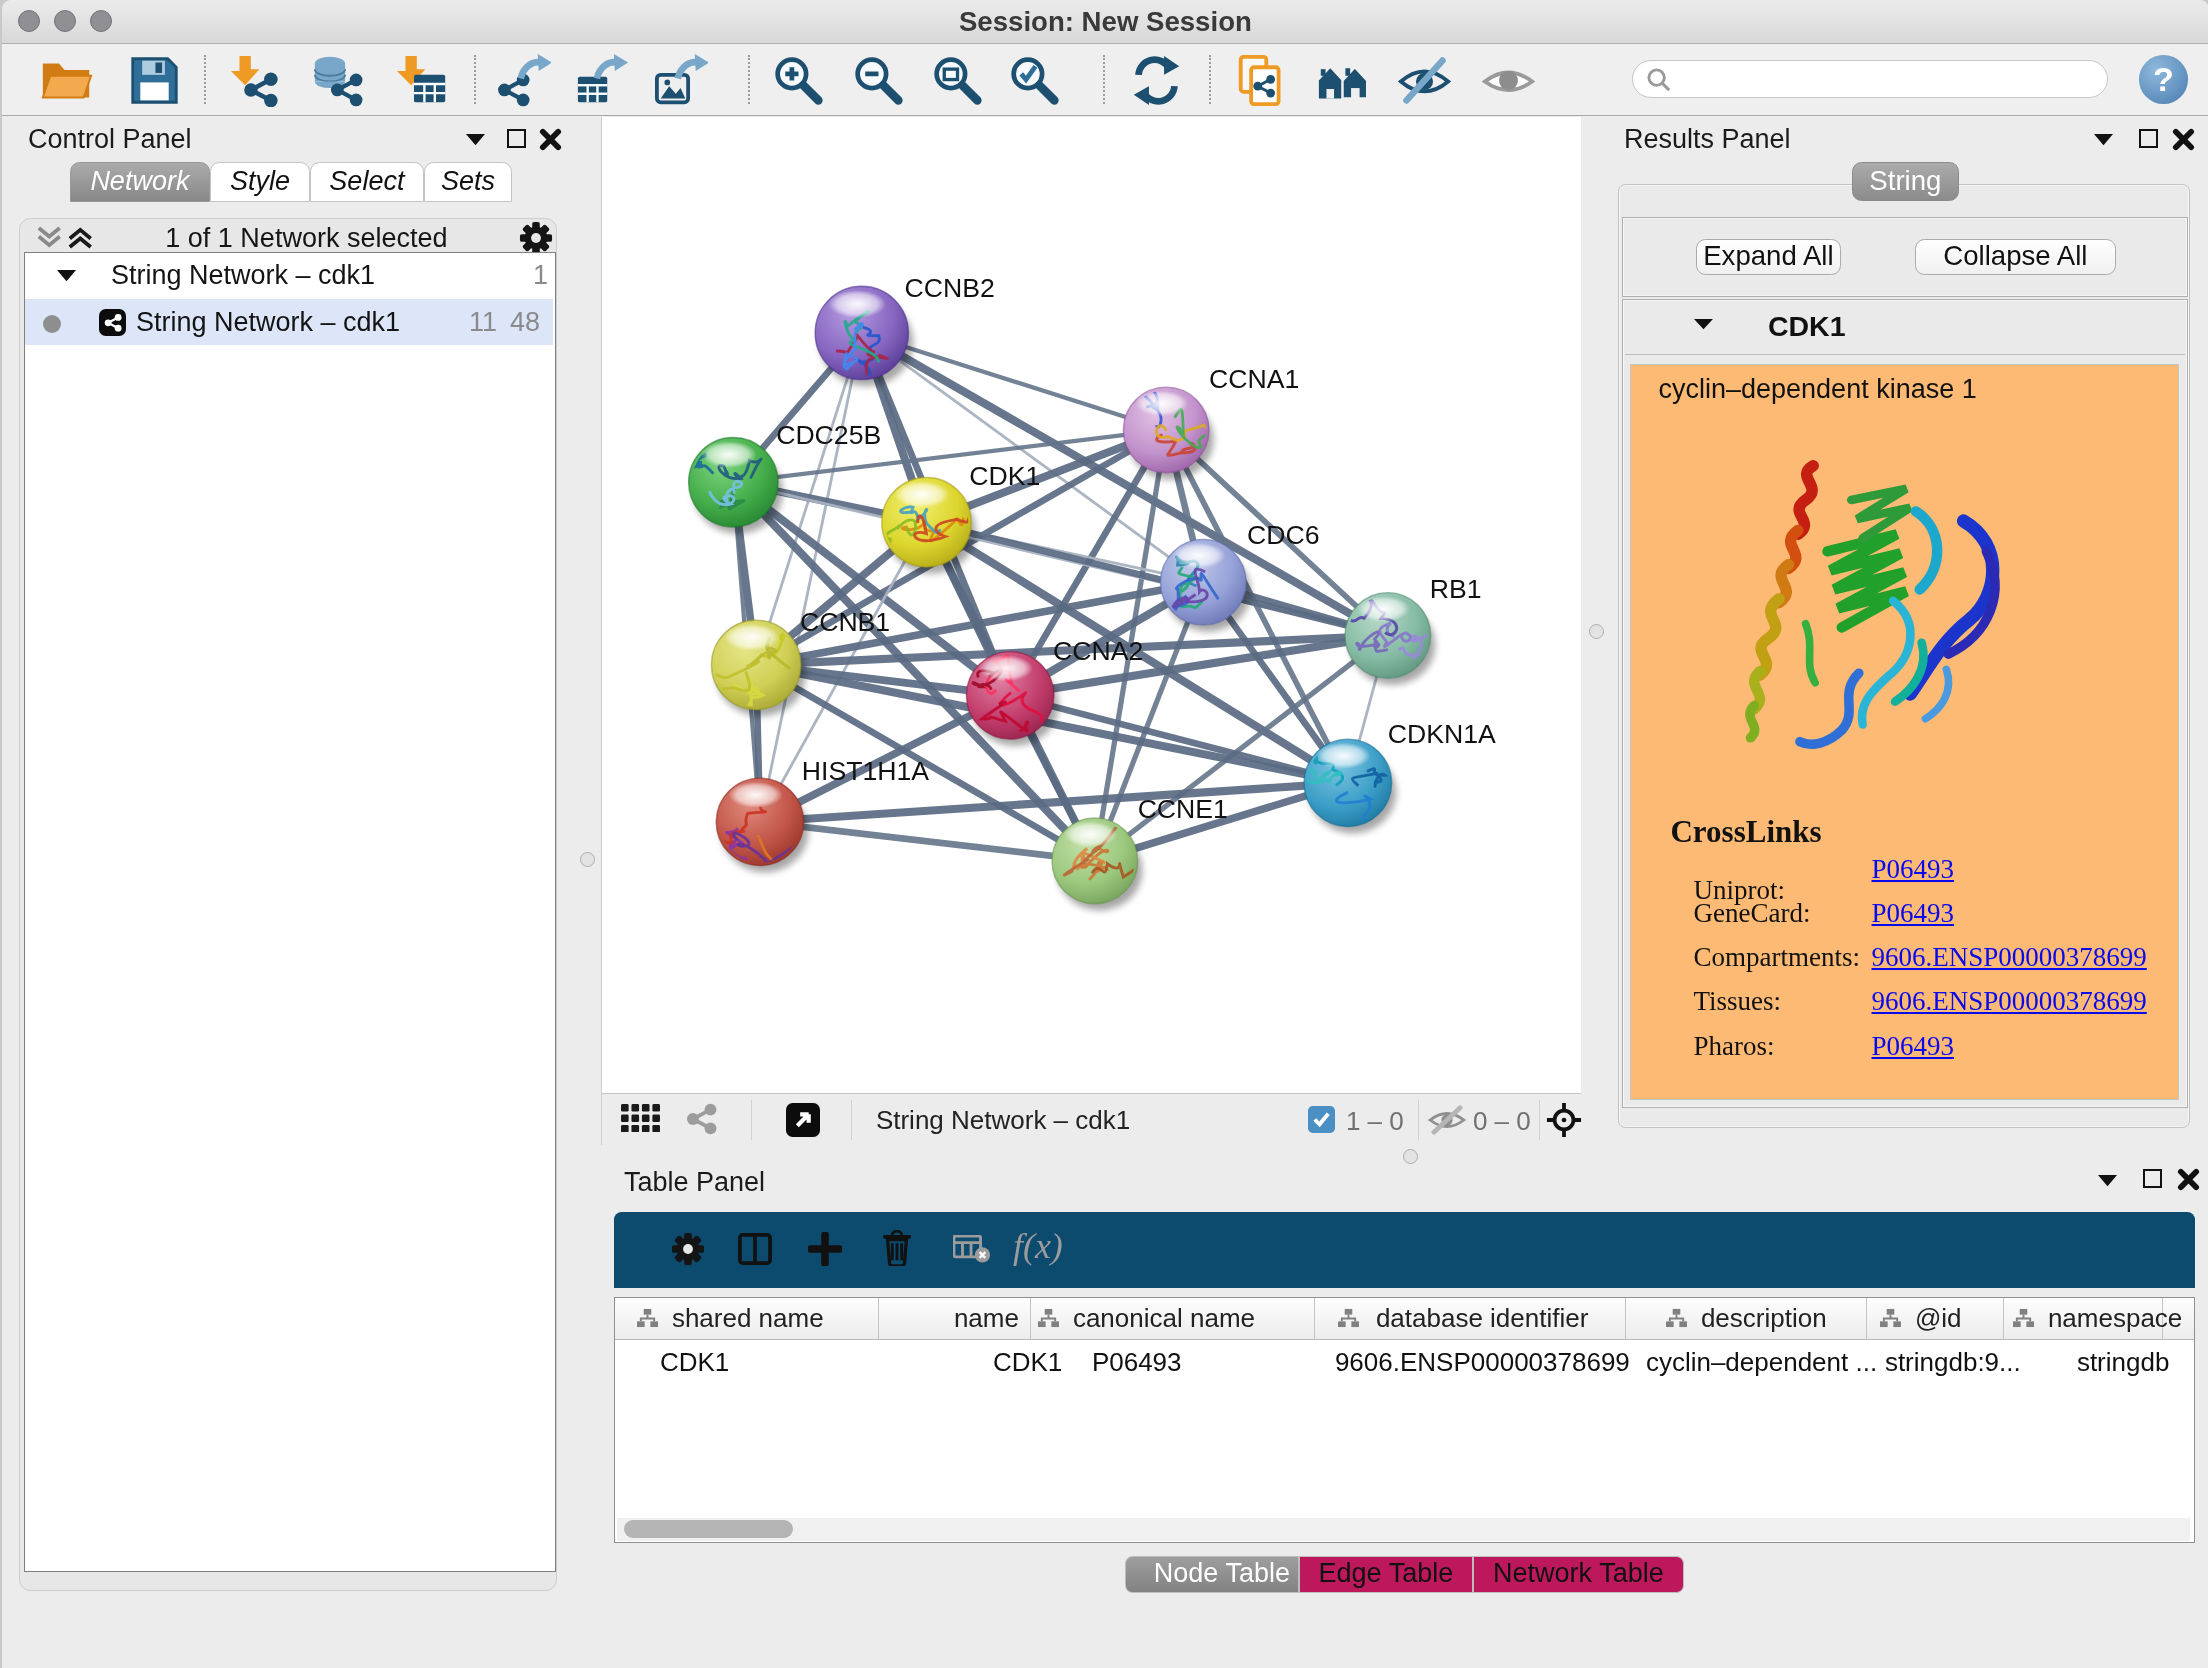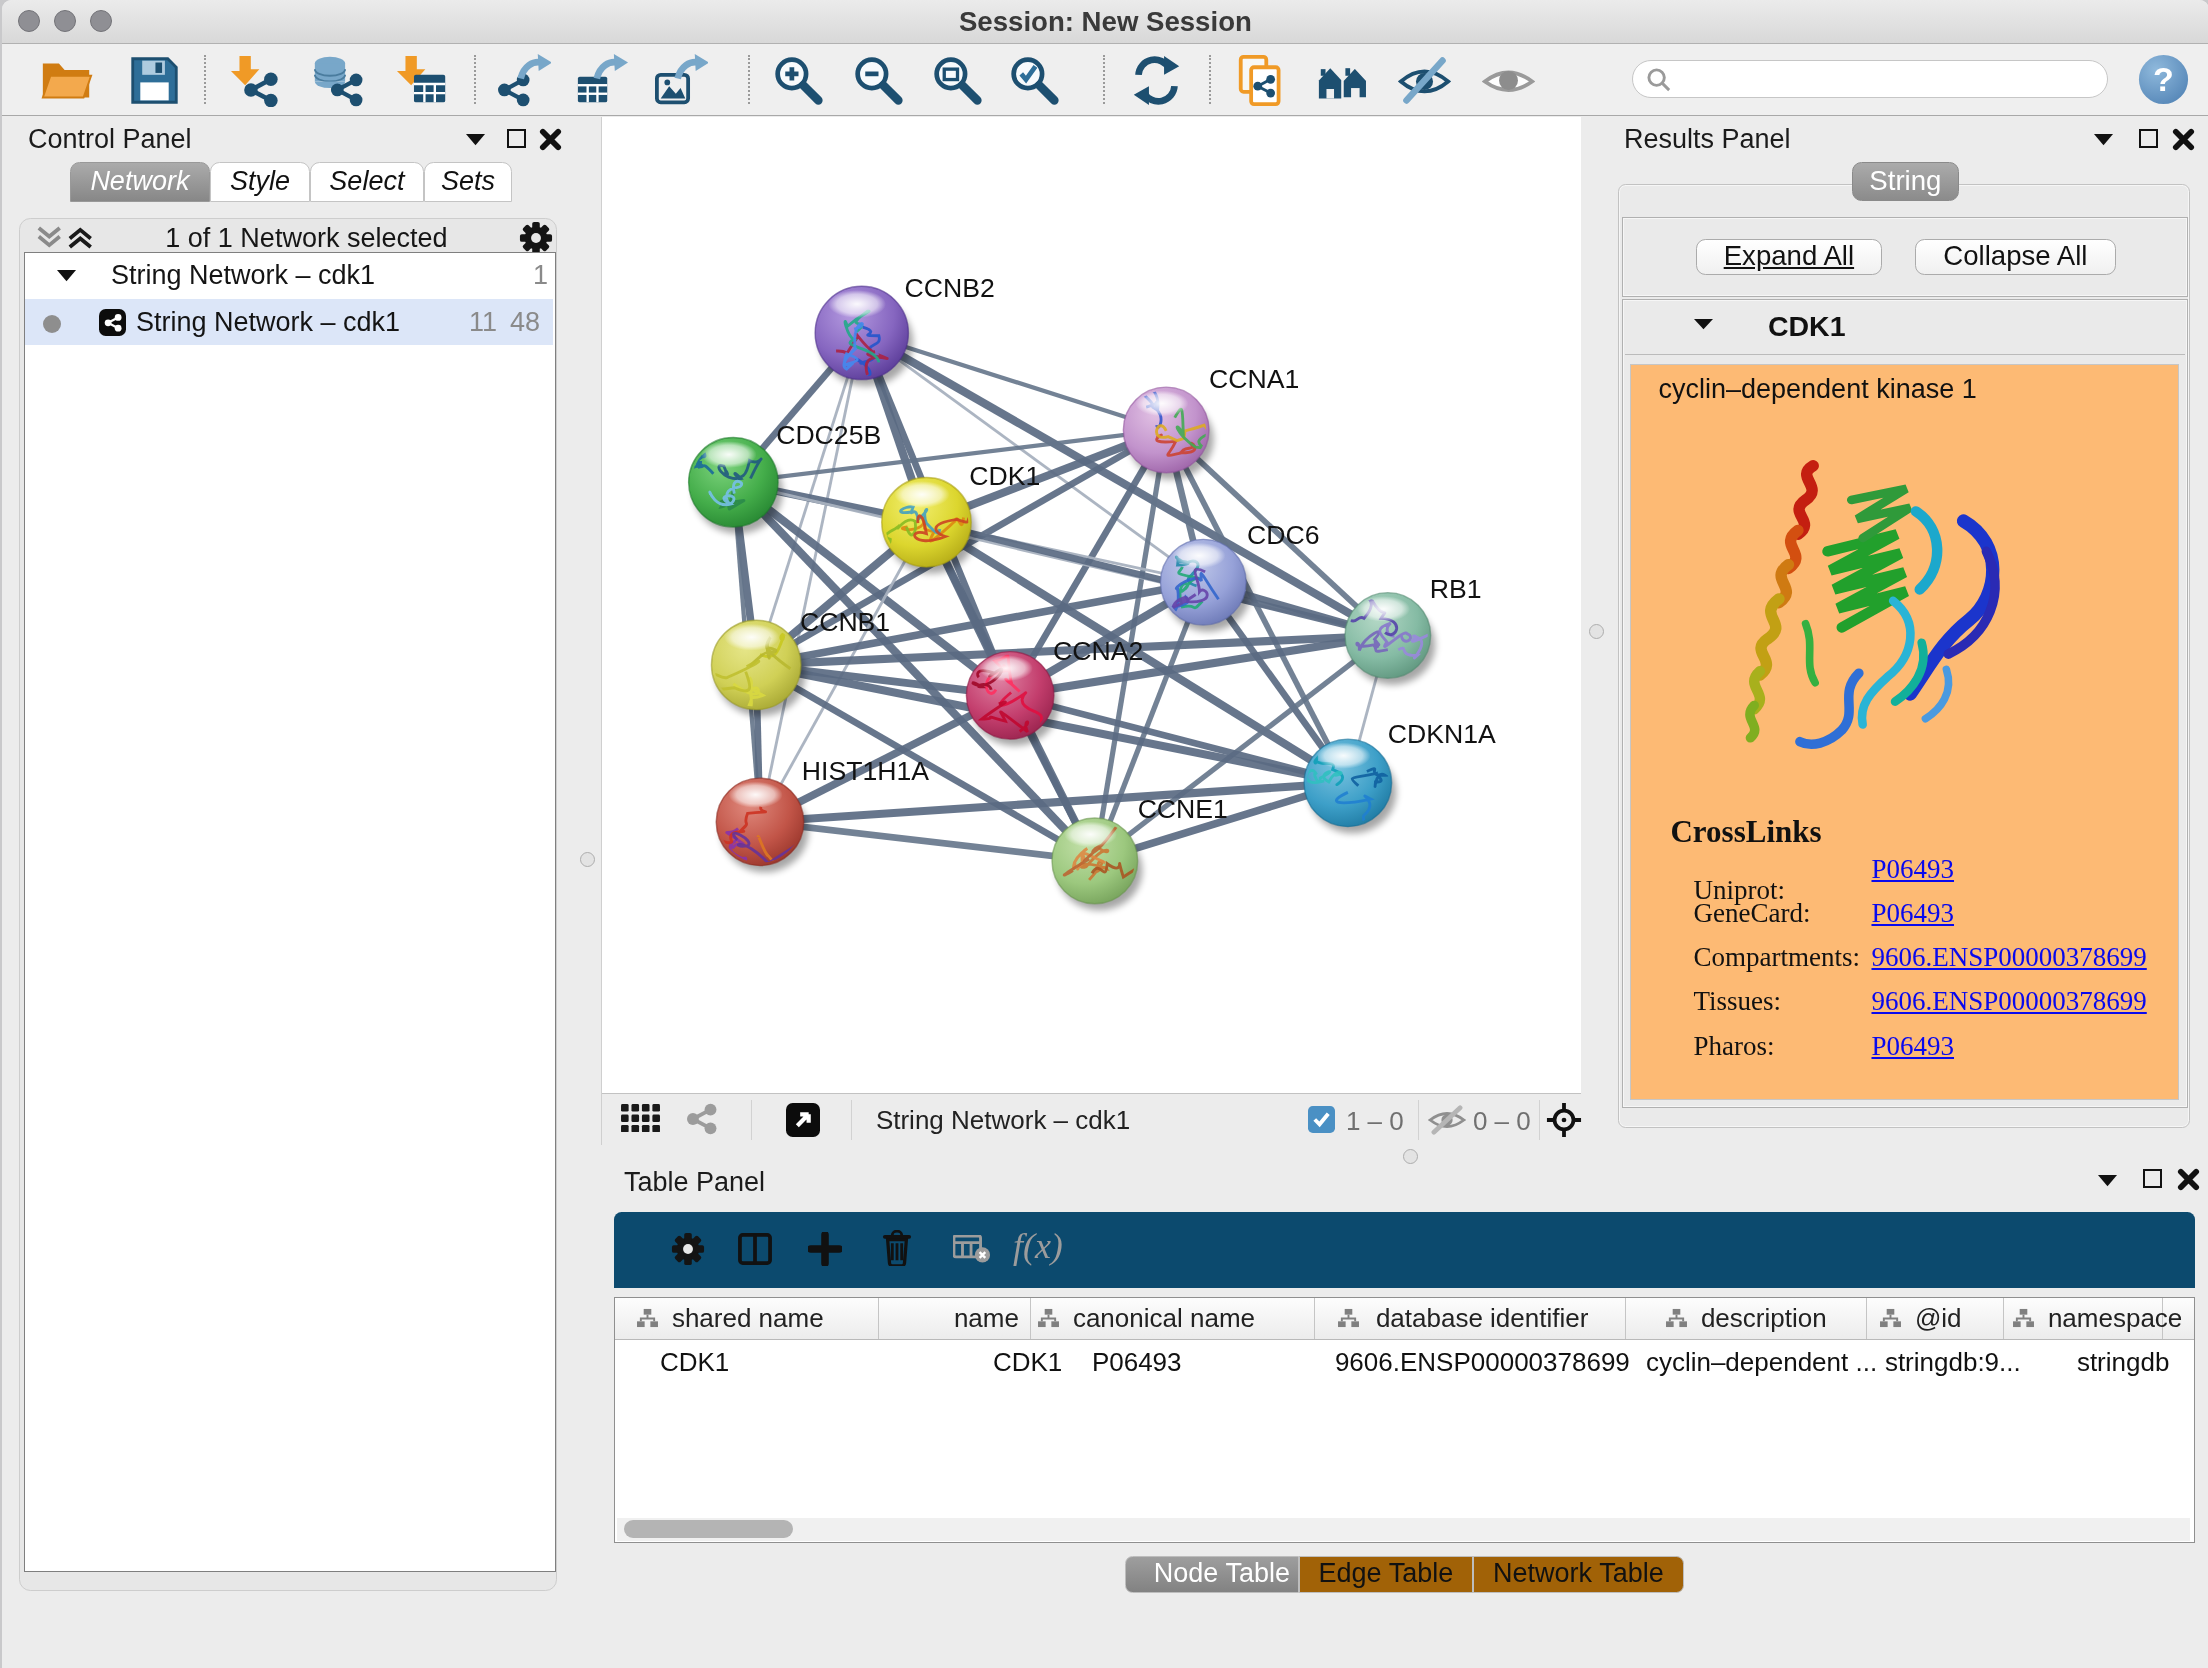--- a/index.html
+++ b/index.html
@@ -44,21 +44,21 @@
   #ttools{position:absolute;left:24px;top:56px;width:1581px;height:76px;background:#0c4a6e;
      border-radius:7.6px 7.6px 0 0;}
   #ttable{position:absolute;left:24px;top:141px;width:1581px;height:246px;background:#fff;
      border:1.9px solid #8f8f8f;box-sizing:border-box;}
   #thead{position:absolute;left:0;top:0;width:100%;height:41px;
      background:linear-gradient(#fdfdfd,#ececec);border-bottom:1.9px solid #b9b9b9;}
   .th{position:absolute;top:0;height:41px;font-size:26px;color:#222;line-height:41px;}
   .thsep{position:absolute;top:0;height:100%;width:0;border-left:1.9px solid #c5c5c5;}
   .td{position:absolute;top:49px;font-size:26px;color:#111;}
   .btab{position:absolute;top:394px;height:37px;box-sizing:border-box;border:1.9px solid #bdbdbd;
-     background:#a16207;color:#111;font-size:27px;text-align:center;line-height:33px;}
+     background:#be185d;color:#111;font-size:27px;text-align:center;line-height:33px;}
   #statusbar{position:absolute;left:0;top:1607px;width:100%;height:61px;background:#ececec;
      border-top:1.9px solid #d6d6d6;}
   .sbtn{position:absolute;top:7.6px;height:46px;background:linear-gradient(#fbfbfb,#eeeeee);
      border:1.9px solid #b5b5b5;box-sizing:border-box;}
   .serif{font-family:"Liberation Serif", serif;}
   a.link{color:#0909ee;text-decoration:underline;}
 </style>
 </head>
 <body>
 <div id="win">
@@ -597,21 +597,21 @@
 <svg class="abs" style="left:489px;top:14.3px" width="23" height="14.3" viewBox="0 0 24 15">
         <path d="M2,2 L22,2 L12,14 Z" fill="#111"></path>
       </svg>
       <div class="abs" style="left:536px;top:11.4px;width:19px;height:19px;border:2.9px solid #111;box-sizing:border-box;"></div>
       <svg class="abs" style="left:569px;top:9.5px" width="23" height="23" viewBox="0 0 24 24">
         <path d="M4,4 L20,20 M20,4 L4,20" stroke="#111" stroke-width="6" stroke-linecap="round"></path>
       </svg>
 <div class="rbox" style="left:15px;top:66px;width:572px;height:944px;border-color:#c2c2c2;border-radius:7.6px;"></div>
 <div class="abs" style="left:249px;top:44px;width:107px;height:39px;background:linear-gradient(#ababab,#8b8b8b);border:1.9px solid #8a8a8a;border-radius:9.5px;box-sizing:border-box;color:#fff;font-size:27.6px;text-align:center;line-height:35px;z-index:2;">String</div>
 <div class="rbox" style="left:19px;top:99px;width:566px;height:80px;border-color:#b0b0b0;"></div>
-<div class="btn" style="left:93px;top:121px;width:186px;height:36px;line-height:32px;text-decoration:underline;">Expand All</div>
+<div class="btn" style="left:93px;top:121px;width:145px;height:36px;line-height:32px;">Expand All</div>
 <div class="btn" style="left:312px;top:121px;width:201px;height:36px;line-height:32px;">Collapse All</div>
 <div class="rbox" style="left:19px;top:181px;width:566px;height:809px;border-color:#b0b0b0;">
 <div class="abs" style="left:1.9px;top:0;width:560px;height:54px;border-bottom:1.9px solid #bbb;"></div>
 <svg class="abs" style="left:70px;top:17px" width="21" height="13.3" viewBox="0 0 22 14">
           <path d="M1,2 L21,2 L11,13 Z" fill="#111"></path>
         </svg>
 <div class="abs" style="left:145px;top:9.5px;font-size:28.5px;font-weight:bold;color:#111;">CDK1</div>
 <div class="abs" style="left:7.6px;top:64px;width:549px;height:736px;background:#fdba74;border:1.9px solid #c6c6c6;box-sizing:border-box;">
 <div class="abs" style="left:27px;top:8.6px;font-size:27px;color:#111;">cyclin–dependent kinase 1</div>
 <svg class="abs" style="left:30px;top:95px" width="371" height="295" viewBox="0 0 390 310">

